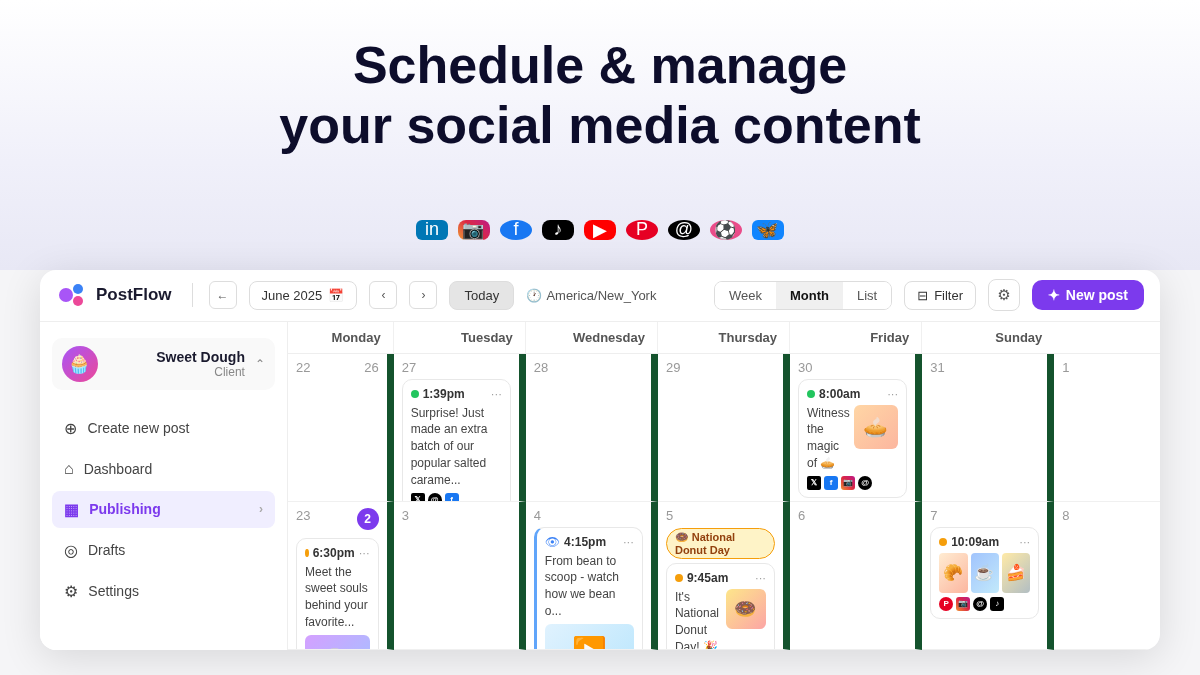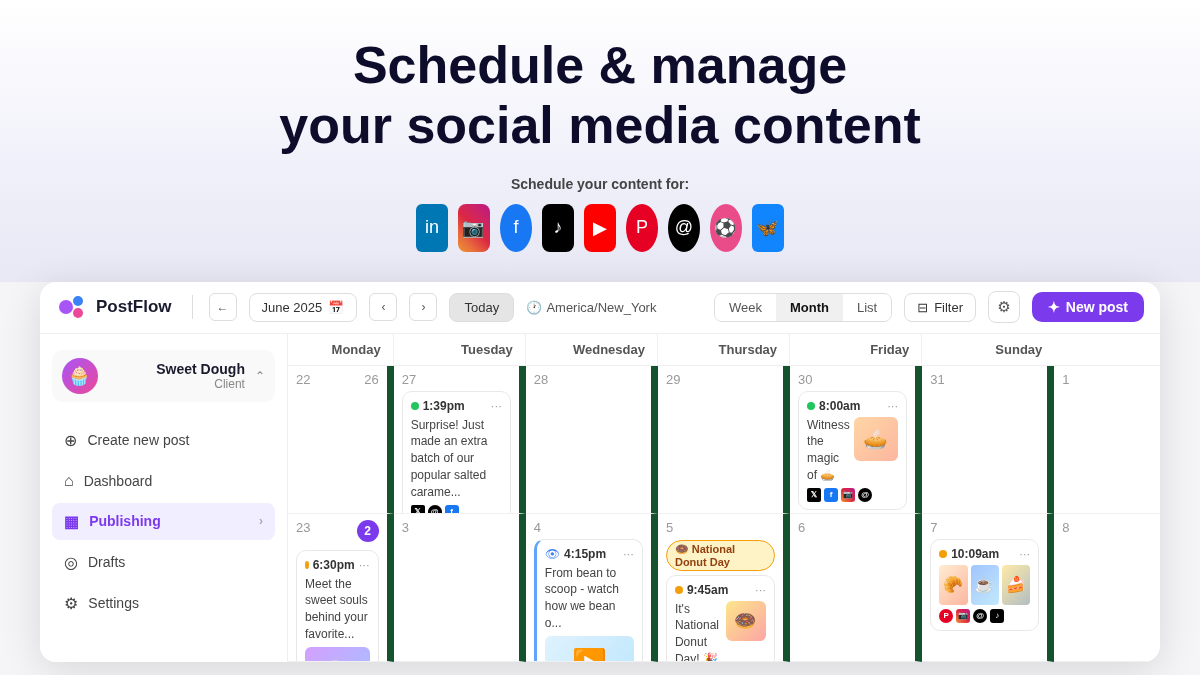--- a/index.html
+++ b/index.html
@@ -31,27 +31,28 @@
       margin-bottom: 12px;
     }
     .social-icons {
       display: flex;
       justify-content: center;
       gap: 10px;
       align-items: center;
     }
     .social-icon {
       width: 32px;
-      height: 48px;
+      height: 20px;
       border-radius: 8px;
       display: flex;
       align-items: center;
       justify-content: center;
       font-size: 18px;
       cursor: pointer;
+      margin-top: 44px;
     }
     .si-linkedin { background: #0077b5; color: #fff; border-radius: 6px; }
     .si-instagram { background: linear-gradient(45deg, #f09433, #e6683c, #dc2743, #cc2366, #bc1888); color: #fff; border-radius: 8px; }
     .si-facebook { background: #1877f2; color: #fff; border-radius: 50%; }
     .si-tiktok { background: #000; color: #fff; border-radius: 8px; }
     .si-youtube { background: #ff0000; color: #fff; border-radius: 8px; }
     .si-pinterest { background: #e60023; color: #fff; border-radius: 50%; }
     .si-threads { background: #000; color: #fff; border-radius: 50%; }
     .si-dribbble { background: #ea4c89; color: #fff; border-radius: 50%; }
     .si-bluesky { background: #1185fe; color: #fff; border-radius: 6px; }
@@ -401,21 +402,20 @@
     .mi3 { background: linear-gradient(135deg, #ffeaa7, #b2bec3); }
   </style>
 </head>
 <body>
 
 <div class="hero">
   <h1 class="hero-title">
     <span>Schedule &amp; manage</span><br>
     <span>your social media content</span>
   </h1>
-  <p class="hero-subtitle">Schedule your content for:</p>
   <div class="social-icons">
     <div class="social-icon si-linkedin" title="LinkedIn">in</div>
     <div class="social-icon si-instagram" title="Instagram">📷</div>
     <div class="social-icon si-facebook" title="Facebook">f</div>
     <div class="social-icon si-tiktok" title="TikTok">♪</div>
     <div class="social-icon si-youtube" title="YouTube">▶</div>
     <div class="social-icon si-pinterest" title="Pinterest">P</div>
     <div class="social-icon si-threads" title="Threads">@</div>
     <div class="social-icon si-dribbble" title="Dribbble">⚽</div>
     <div class="social-icon si-bluesky" title="Bluesky">🦋</div>

